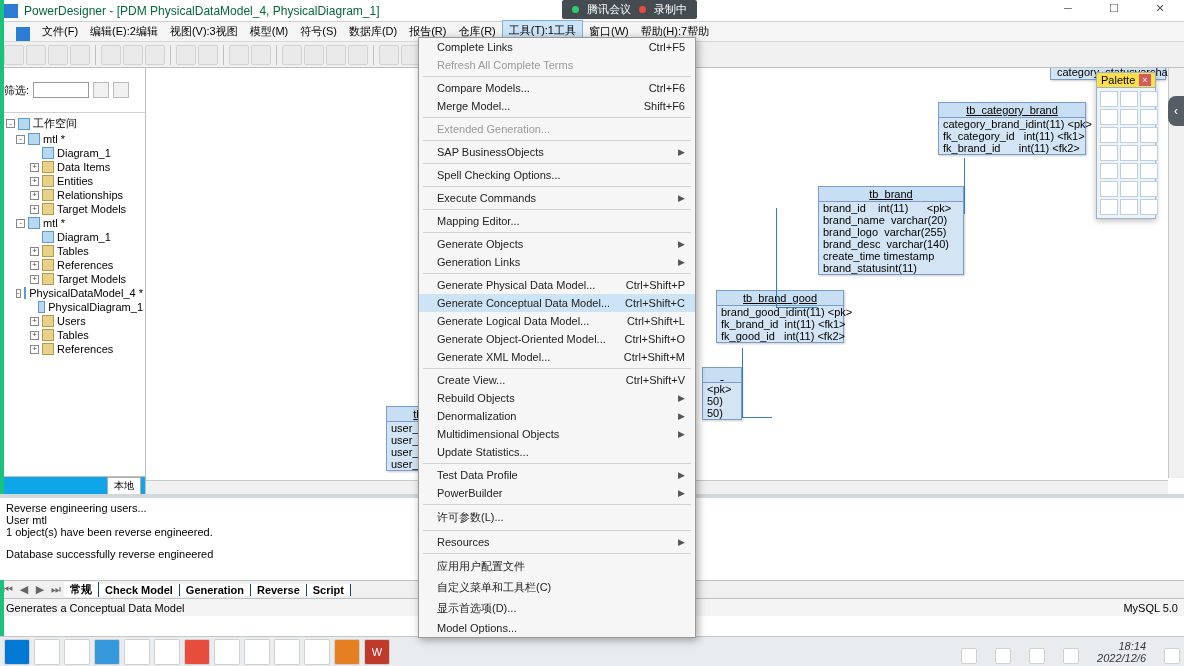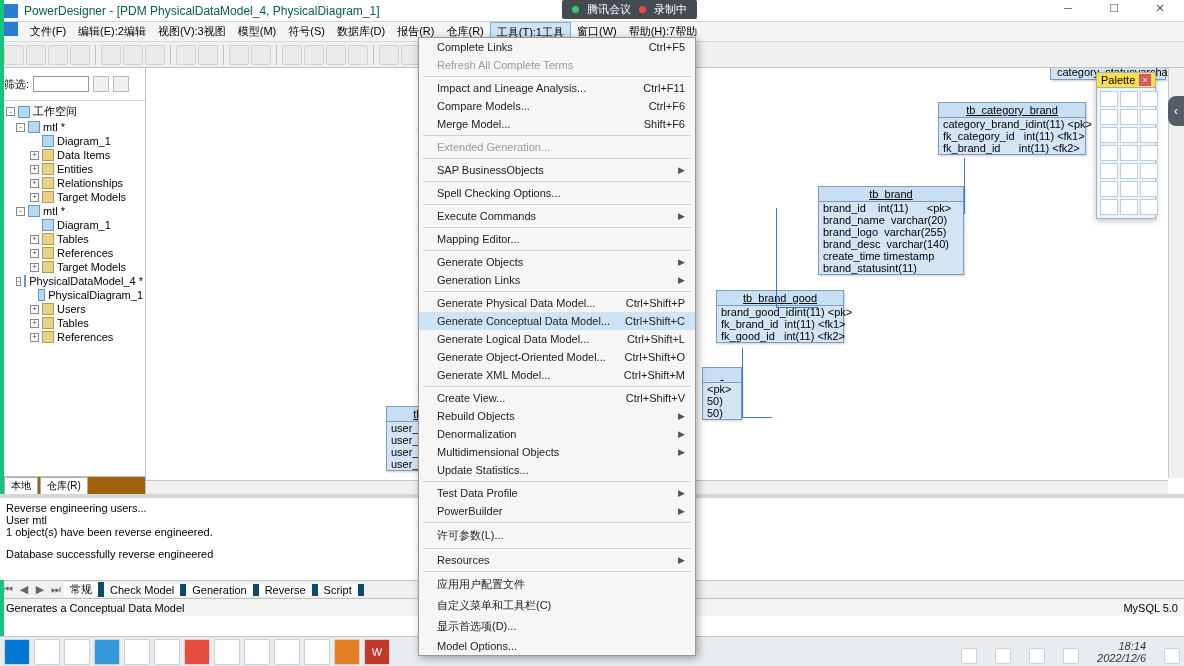--- a/index.html
+++ b/index.html
@@ -5,40 +5,40 @@
 *{box-sizing:border-box;margin:0;padding:0;font-family:"Microsoft YaHei","Segoe UI",Tahoma,sans-serif;font-size:11px;}
 body{background:#fff;width:1184px;height:666px;overflow:hidden;position:relative;}
 .titlebar{height:22px;background:#fff;display:flex;align-items:center;padding:0 4px;border-bottom:1px solid #d0d0d0;}
 .titlebar .logo{width:14px;height:14px;background:#2b7cd3;margin-right:6px;}
 .titlebar .title{flex:1;color:#056839;font-size:12px;}
 .titlebar .winbtns{display:flex;gap:6px;}
 .titlebar .winbtn{width:40px;height:18px;text-align:center;color:#555;}
 .meeting-bar{position:absolute;top:0;left:50%;transform:translateX(-30px);background:#444c52;color:#fff;font-size:11px;padding:2px 10px;border-radius:2px;display:flex;gap:8px;align-items:center;}
 .meeting-bar .dot-g{width:7px;height:7px;border-radius:50%;background:#2ecc71;}
 .meeting-bar .dot-r{width:7px;height:7px;border-radius:50%;background:#e74c3c;}
-.menubar{height:20px;background:#f5f5f5;display:flex;align-items:flex-start;padding-left:4px;border-bottom:1px solid #d8d8d8;font-size:11px;}
+.menubar{height:20px;background:#f5f5f5;display:flex;align-items:flex-end;padding-left:16px;border-bottom:1px solid #d8d8d8;font-size:11px;}
 .menubar .ico{width:14px;height:14px;background:#2b7cd3;margin-right:6px;}
 .menubar span{padding:2px 6px;}
 .menubar span.active{background:#cde4f7;border:1px solid #7bb2e0;}
 .toolbar{height:26px;background:#f0f0f0;display:flex;align-items:center;padding:0 4px;border-bottom:1px solid #c0c0c0;gap:2px;}
 .toolbar .tbtn{width:20px;height:20px;background:#eaeaea;border:1px solid #d2d2d2;border-radius:2px;}
 .toolbar .sep{width:1px;height:20px;background:#c0c0c0;margin:0 3px;}
 .main{display:flex;height:428px;}
 .sidebar{width:146px;background:#fff;border-right:1px solid #c0c0c0;display:flex;flex-direction:column;}
-.filter-row{display:flex;align-items:center;padding:8px 4px;gap:4px;border-bottom:1px solid #d0d0d0;}
+.filter-row{display:flex;align-items:center;padding:14px 4px;gap:4px;border-bottom:1px solid #d0d0d0;}
 .filter-row input{width:56px;height:16px;border:1px solid #999;font-size:10px;}
 .filter-row .fbtn{width:16px;height:16px;border:1px solid #bbb;background:#f0f0f0;}
 .tree{flex:1;overflow:auto;padding:2px;}
 .tree .node{display:flex;align-items:center;gap:3px;padding:1px 0 1px 4px;font-size:11px;white-space:nowrap;}
 .tree .ind1{padding-left:14px;}
 .tree .ind2{padding-left:28px;}
 .tree .tw{width:9px;height:9px;border:1px solid #888;display:inline-flex;align-items:center;justify-content:center;font-size:8px;line-height:1;color:#444;background:#fff;}
 .tree .ticon{width:12px;height:12px;background:#e8d28a;border:1px solid #b89a4a;}
 .tree .ticon.model{background:#b8d8f0;border-color:#5a9bd4;}
-.bottom-tabs{display:flex;border-top:1px solid #c0c0c0;background:#a16207;height:20px;align-items:flex-start;padding:0 4px;gap:2px;}
+.bottom-tabs{display:flex;border-top:1px solid #c0c0c0;background:#0ea5e9;height:20px;align-items:flex-end;padding:0 4px;gap:2px;flex-direction:column;}
 .bottom-tabs .tab{padding:1px 6px;border:1px solid #aaa;background:#fff;font-size:10px;}
 .canvas{flex:1;position:relative;background:#fff;overflow:hidden;}
 .entity{position:absolute;background:#d3e5f5;border:1px solid #7a9cc6;font-family:"Courier New",monospace;font-size:10px;box-shadow:1px 1px 2px rgba(0,0,0,.2);}
 .entity .ename{text-align:center;text-decoration:underline;padding:1px 4px;border-bottom:1px solid #7a9cc6;background:#c8def2;}
 .entity .erow{padding:0 4px;white-space:pre;}
 .palette{position:absolute;top:72px;right:28px;width:60px;background:#eef3f7;border:1px solid #99b4cc;box-shadow:0 2px 6px rgba(0,0,0,.25);}
 .palette .phead{background:#fde047;border-bottom:1px solid #99b4cc;padding:1px 4px;font-size:10px;display:flex;justify-content:space-between;align-items:center;}
 .palette .phead .px{width:12px;height:12px;background:#d65a5a;color:#fff;text-align:center;font-size:9px;line-height:12px;}
 .palette .pgrid{display:grid;grid-template-columns:repeat(3,18px);gap:2px;padding:3px;}
 .palette .pbtn{width:18px;height:16px;background:#fff;border:1px solid #bcd0e0;}
@@ -46,21 +46,21 @@
 .dropdown{position:absolute;top:37px;left:418px;width:278px;background:#f6f6f6;border:1px solid #999;box-shadow:2px 2px 8px rgba(0,0,0,.35);z-index:50;}
 .dropdown .mitem{display:flex;justify-content:space-between;align-items:center;padding:3px 10px 3px 18px;font-size:11px;color:#222;text-align:right;}
 .dropdown .mitem.disabled{color:#9a9a9a;}
 .dropdown .mitem.highlight{background:#cde4f7;}
 .dropdown .msep{height:1px;background:#d0d0d0;margin:2px 4px;}
 .dropdown .arrow{font-size:9px;color:#555;}
 .output{height:84px;border-top:2px solid #9aa;background:#fff;font-size:11px;padding:4px 6px;position:relative;}
 .output .resize{position:absolute;top:-4px;left:0;right:0;height:4px;background:#d0d8dc;}
 .output-tabs{display:flex;background:#f0f0f0;border-top:1px solid #c0c0c0;height:18px;align-items:center;font-size:10px;}
 .output-tabs .navbtn{width:16px;text-align:center;color:#666;}
-.output-tabs .otab{padding:0 6px;border-right:6px solid #0c4a6e;background:#fff;}
+.output-tabs .otab{padding:0 6px;border-right:1px solid #0c4a6e;background:#fff;font-weight:bold;}
 .statusbar{height:18px;background:#f4f4f4;border-top:1px solid #c0c0c0;display:flex;align-items:center;padding:0 6px;font-size:11px;justify-content:space-between;}
 .taskbar{position:absolute;bottom:0;left:0;right:0;height:30px;background:#e8ecef;border-top:1px solid #c5c5c5;display:flex;align-items:center;padding:0 4px;gap:4px;}
 .taskbar .tbicon{width:26px;height:26px;background:#fff;border:1px solid #d0d0d0;border-radius:2px;}
 .taskbar .spacer{flex:1;}
 .taskbar .tray{display:flex;align-items:flex-end;gap:18px;font-size:10px;color:#333;font-style:italic;}
 .green-edge{position:absolute;top:0;bottom:0;width:4px;background:#19c37d;}
 .green-edge.left{left:0;}
 .scrollbar-v{position:absolute;right:0;top:0;bottom:18px;width:16px;background:#f0f0f0;border-left:1px solid #c8c8c8;}
 .scrollbar-h{position:absolute;left:0;right:16px;bottom:0;height:16px;background:#f0f0f0;border-top:1px solid #c8c8c8;}
 .link{position:absolute;border-left:1px solid #3a7ac0;border-bottom:1px solid #3a7ac0;}
@@ -322,24 +322,20 @@
 <div class="dropdown" id="dropdown">
     <div class="mitem">
       <span>Complete Links</span>
       <span>Ctrl+F5</span>
     </div>
     <div class="mitem disabled">
       <span>Refresh All Complete Terms</span>
     </div>
     <div class="msep"></div>
     <div class="mitem">
-      <span>Impact and Lineage Analysis...</span>
-      <span>Ctrl+F11</span>
-    </div>
-    <div class="mitem">
       <span>Compare Models...</span>
       <span>Ctrl+F6</span>
     </div>
     <div class="mitem">
       <span>Merge Model...</span>
       <span>Shift+F6</span>
     </div>
     <div class="msep"></div>
     <div class="mitem disabled">
       <span>Extended Generation...</span>

